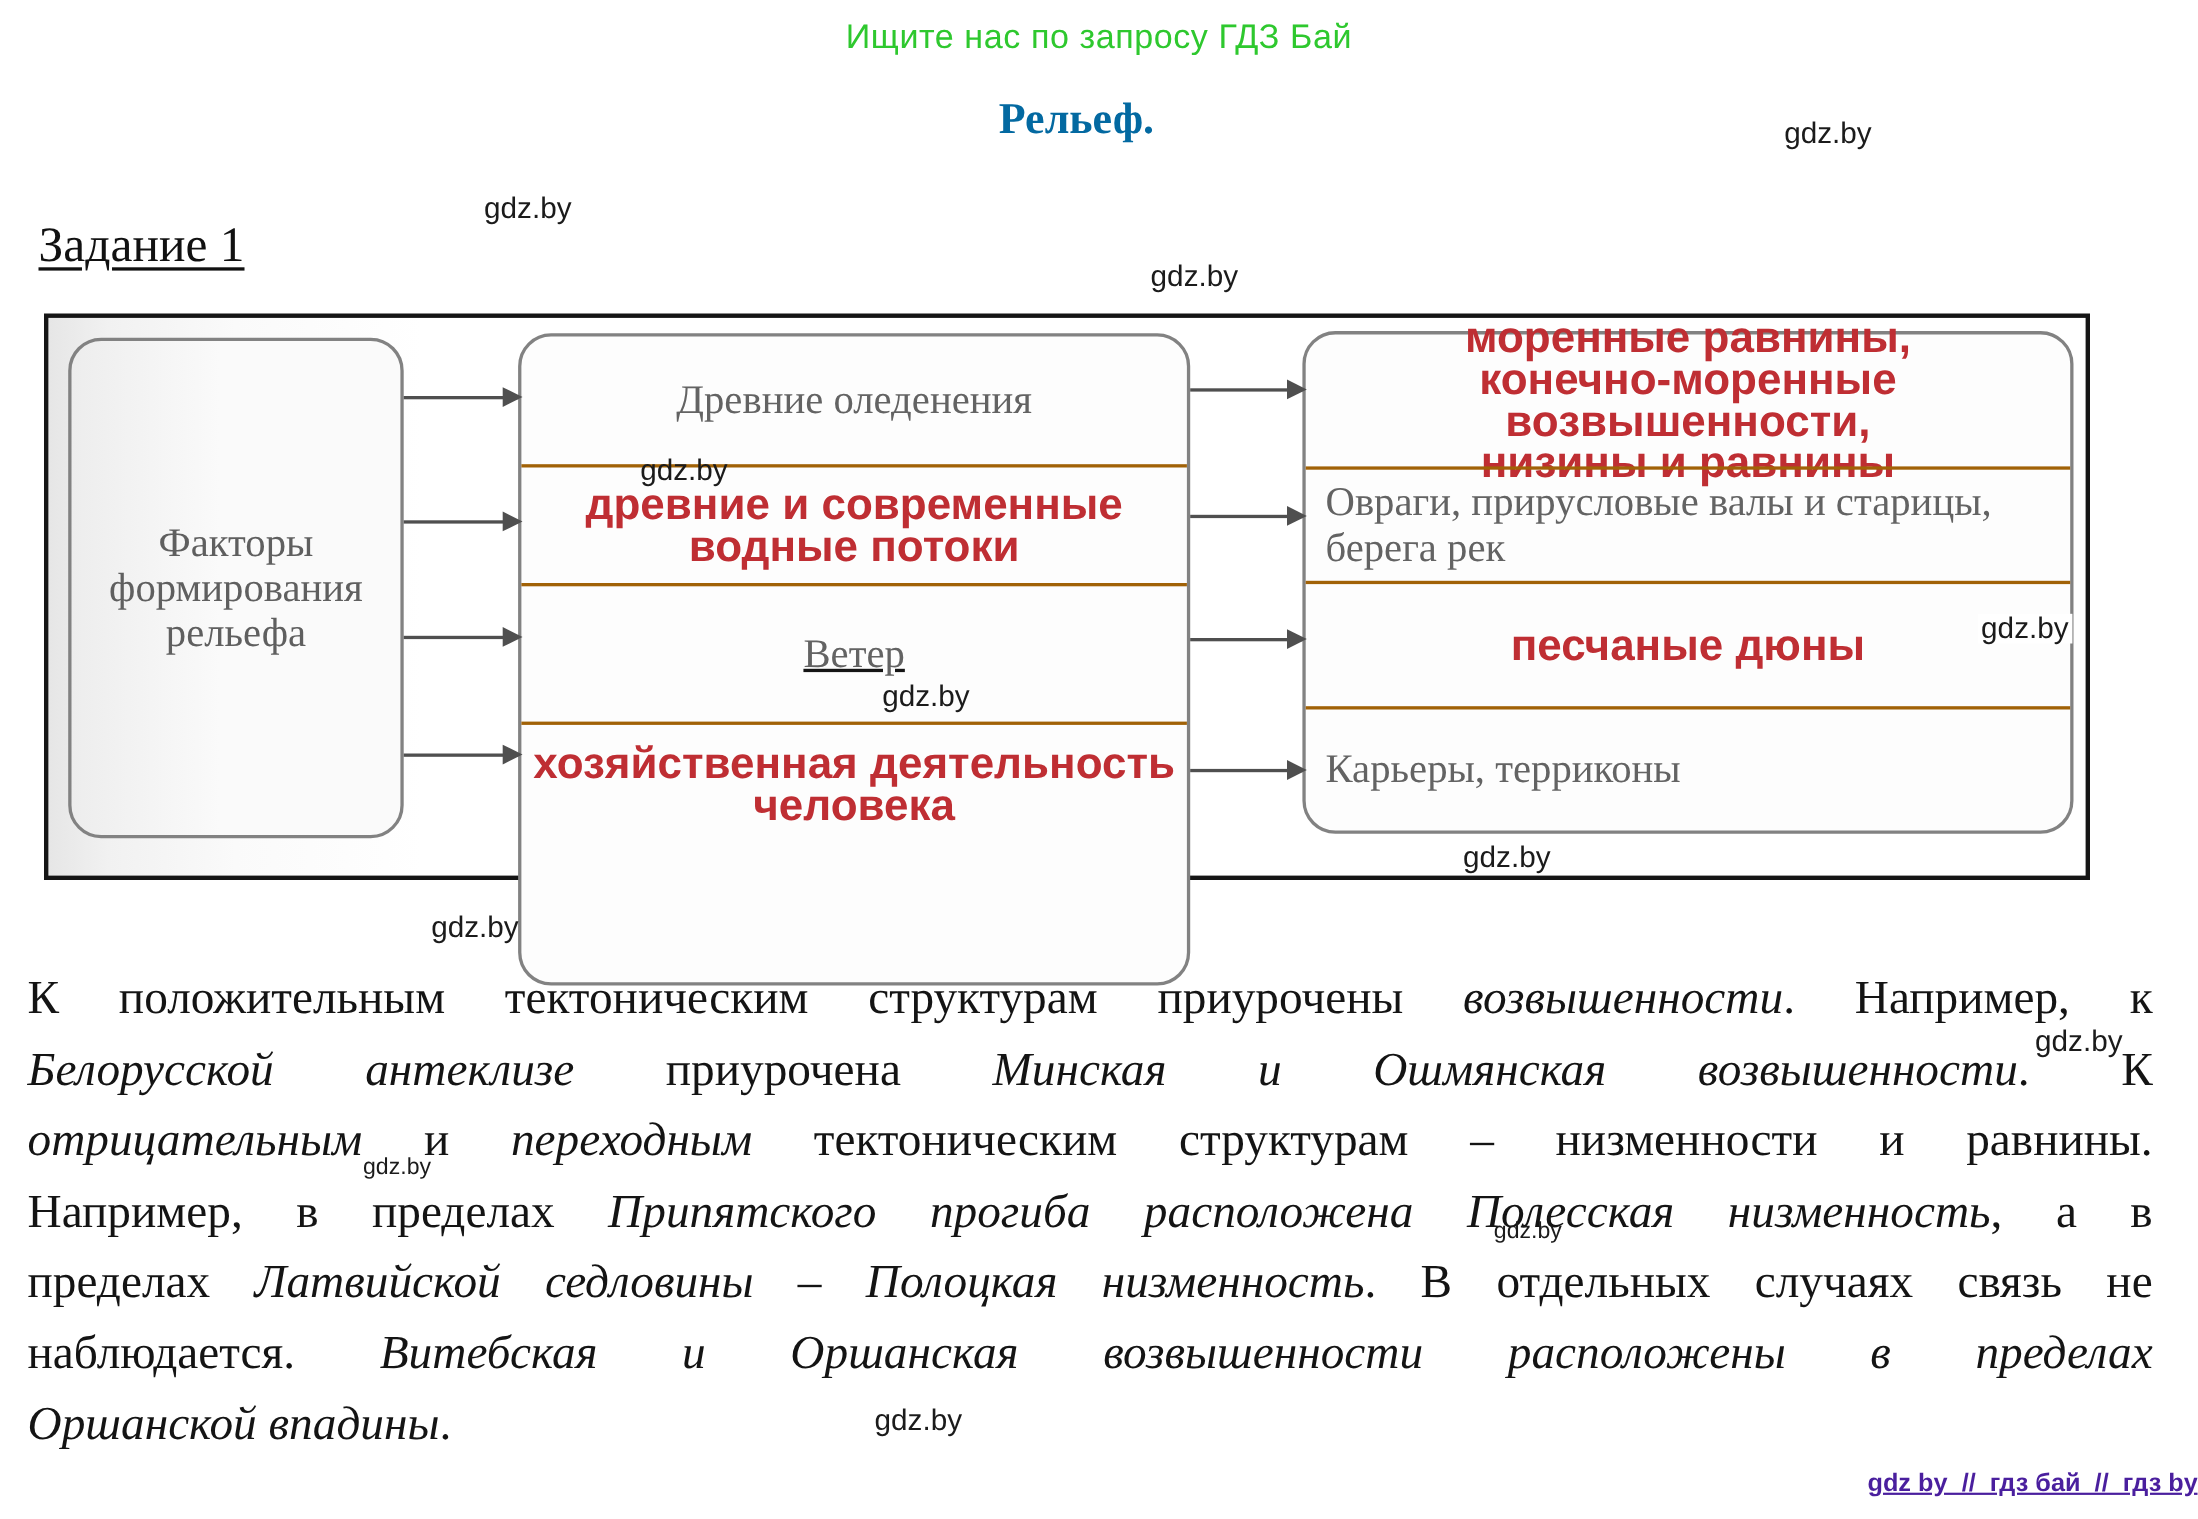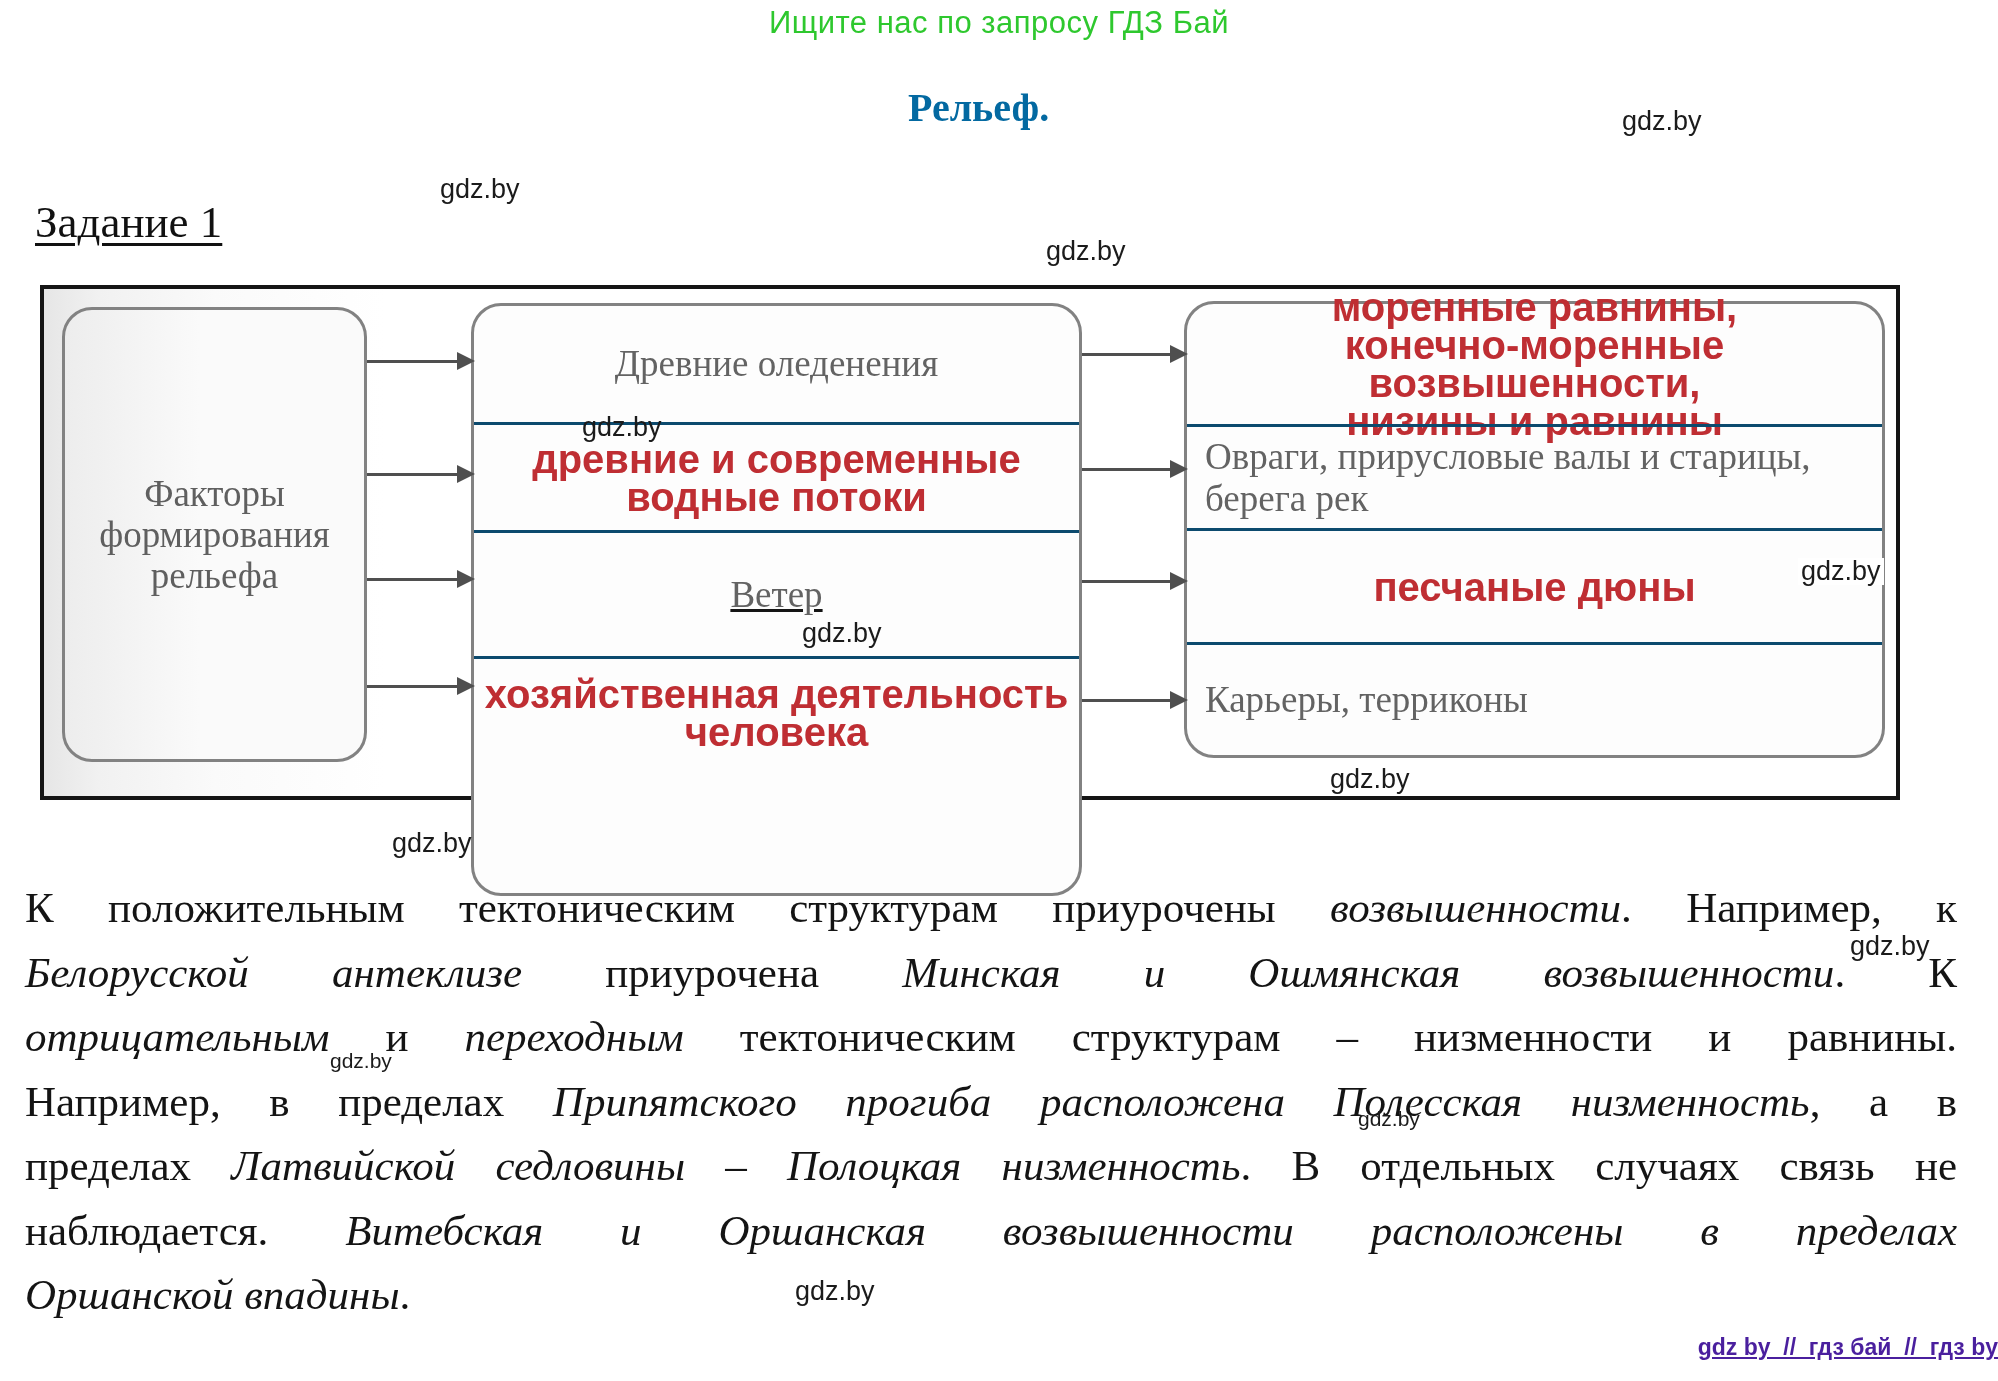--- a/index.html
+++ b/index.html
@@ -4,21 +4,21 @@
 <style>
   * { margin:0; padding:0; box-sizing:border-box; }
   html,body { background:#ffffff; }
   #canvas {
     position:relative; width:1998px; height:1381px;
     background:#ffffff; overflow:hidden;
     font-family:"Liberation Serif", serif; color:#151515;
   }
   
   .promo {
-    position:absolute; top:5px; left:0; width:100%;
+    position:absolute; top:16px; left:0; width:100%;
     text-align:center; font-family:"Liberation Sans", sans-serif;
     font-size:31px; color:#2ec82e; letter-spacing:0.5px;
   }
   .doc-title {
     position:absolute; top:84px; left:908px;
     font-size:40px; font-weight:bold; color:#0369a1;
   }
   .task-label {
     position:absolute; top:196px; left:35px;
     font-size:45px; color:#111;
@@ -43,21 +43,21 @@
   }
   .box-left  { left:62px;  top:307px; width:305px; height:455px;
                display:flex; flex-direction:column; justify-content:center; align-items:center;
                background:linear-gradient(90deg,#ededed,#fafafa 45%); }
   .box-mid   { left:471px; top:303px; width:611px; height:593px; display:flex; flex-direction:column; background:#fdfdfd; }
   .box-right { left:1184px; top:301px; width:701px; height:457px; display:flex; flex-direction:column; background:#fdfdfd; }
   .row {
     display:flex; flex-direction:column; justify-content:center; align-items:center;
     text-align:center; width:100%;
   }
-  .row + .row { border-top:3px solid #0c4a6e; }
+  .row + .row { border-top:3px solid #a16207; }
   .row.left-align { align-items:flex-start; text-align:left; padding-left:18px; }
   .gray { color:#636363; font-family:"Liberation Serif", serif; font-size:37px; line-height:42px; }
   .red  { color:#bf2e33; font-family:"Liberation Sans", sans-serif; font-weight:600; font-size:40px; line-height:38px; }
   .src-label { color:#5f5f5f; font-size:37px; line-height:41px; text-align:left; }
   .scan-artifact {
     position:absolute; left:74px; top:440px; font-size:42px;
     color:rgba(90,90,90,0.22); z-index:1; font-family:"Liberation Sans", sans-serif;
   }
   
   .m-r1 { height:116px; } .m-r2 { height:108px; } .m-r3 { height:126px;text-decoration:underline; } .m-r4 { height:110px; }

